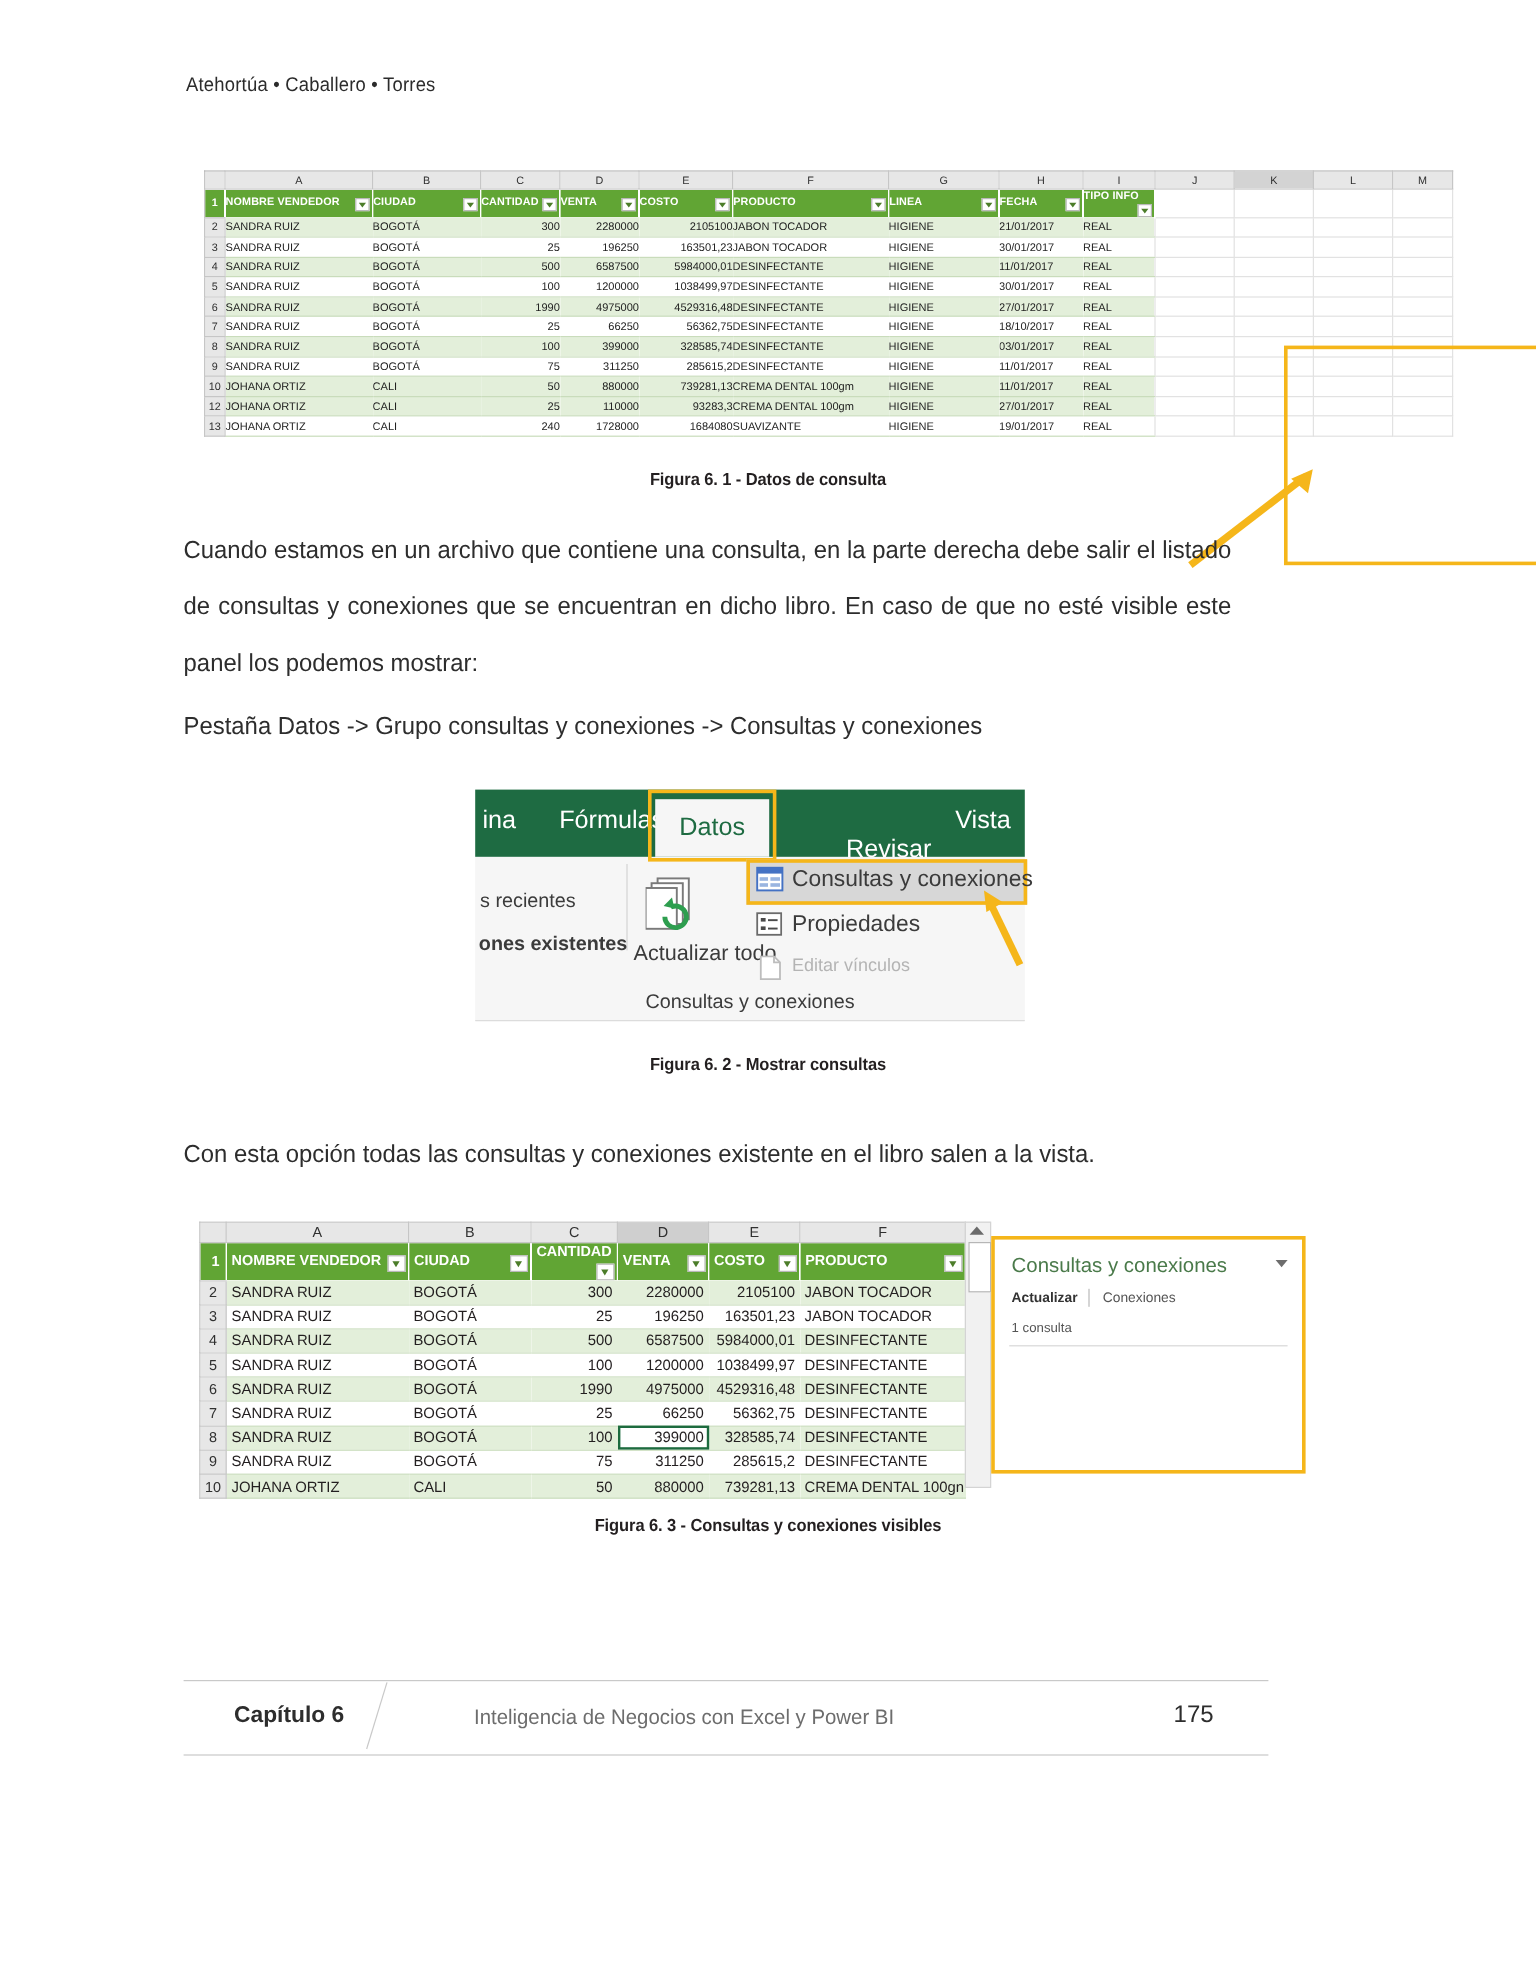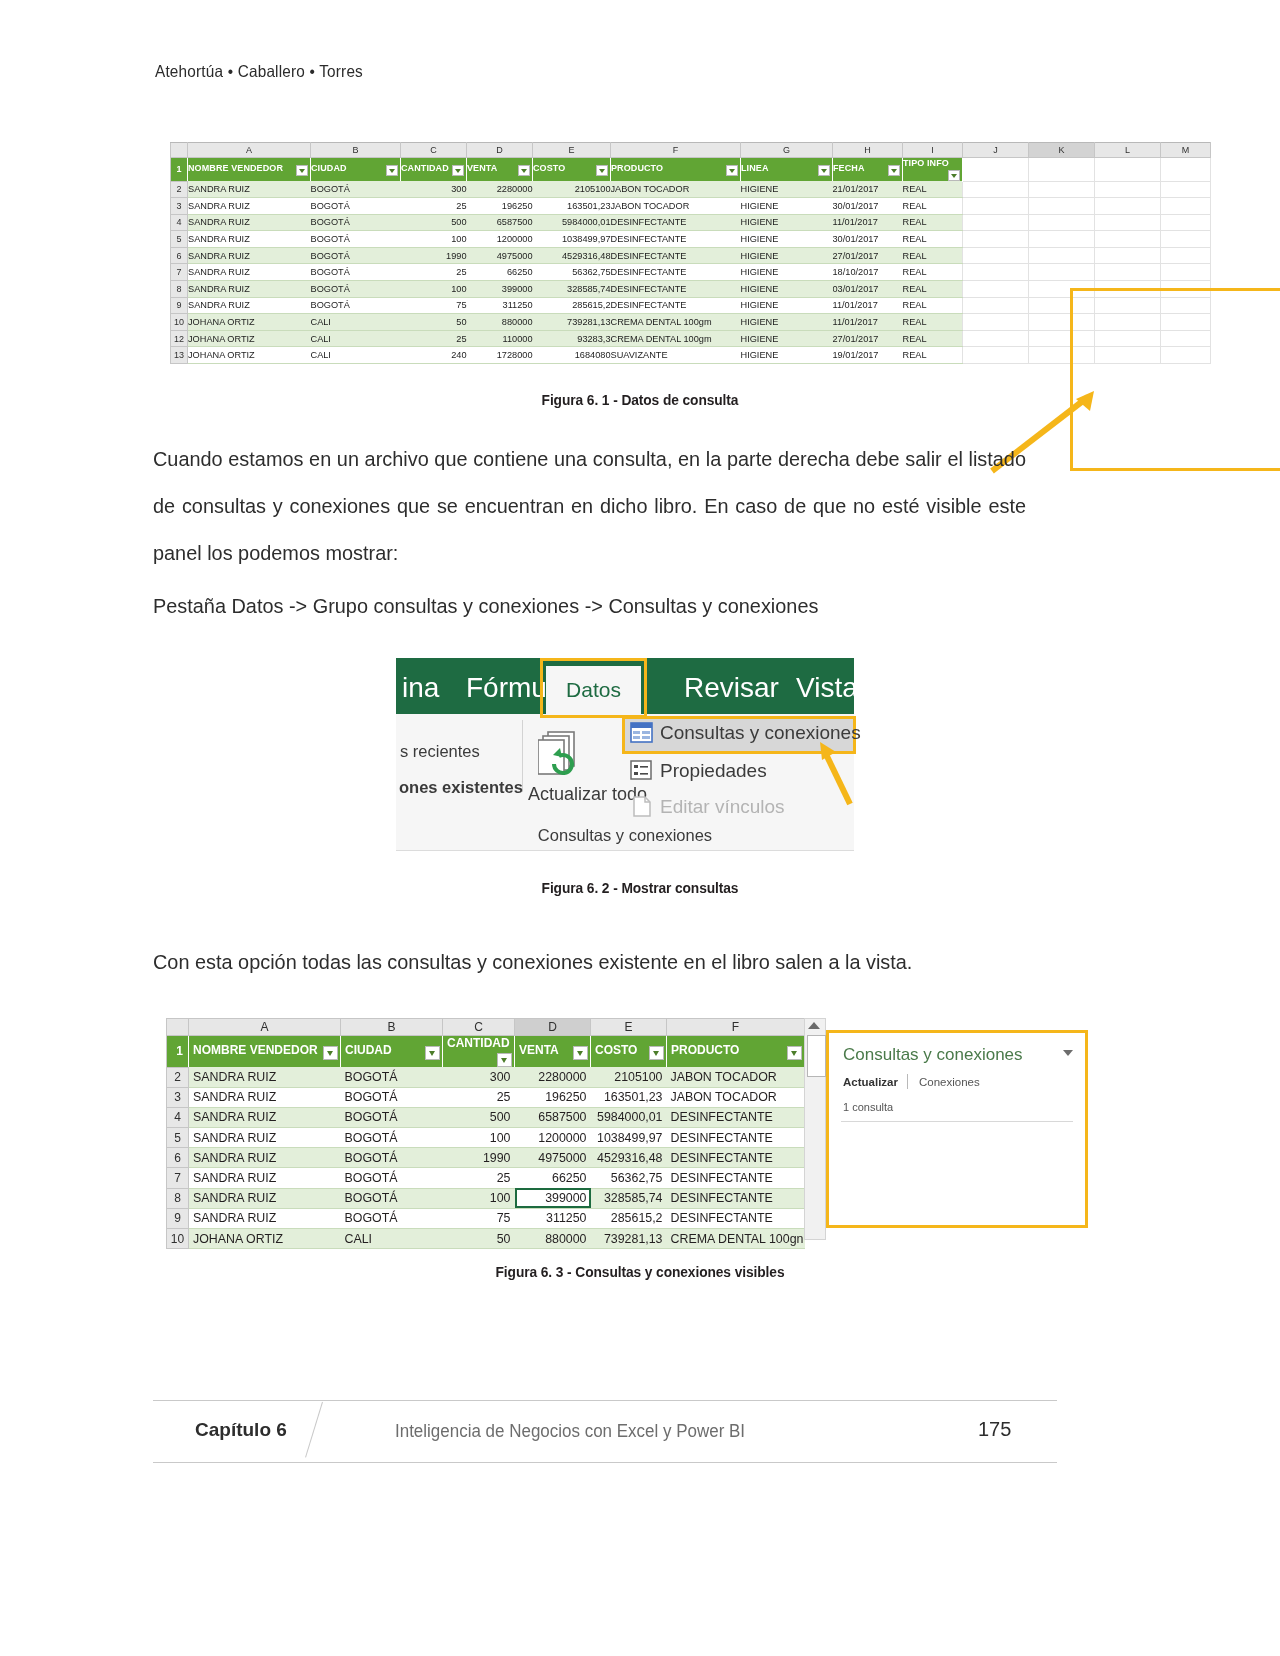--- a/index.html
+++ b/index.html
@@ -149,21 +149,21 @@
   }
   #fig2-ribbonbar {
     position: absolute; left: 0; top: 0;
     width: 458px; height: 56px;
     background: #1e6b42;
   }
   #fig2-ribbonbar .tab {
     position: absolute;
     top: 14px;
     color: #ffffff;
-    font-size: 28px;
+    font-size: 21px;
     font-family: "Liberation Sans", sans-serif;
   }
   #fig2-activetab {
     position: absolute;
     left: 150px; top: 8px;
     width: 95px; height: 48px;
     background: #f6f6f6;
   }
   #fig2-activetab span {
     position: absolute;
@@ -612,21 +612,21 @@
 
 <div class="para" style="top:435px;">Cuando estamos en un archivo que contiene una consulta, en la parte derecha debe salir el listado de consultas y conexiones que se encuentran en dicho libro. En caso de que no esté visible este panel los podemos mostrar:</div>
 
 <div class="para nojust" style="top:582px;">Pestaña Datos -&gt; Grupo consultas y conexiones -&gt; Consultas y conexiones</div>
 
 <div id="fig2">
   <div id="fig2-body"></div>
   <div id="fig2-ribbonbar">
     <span class="tab" style="left:6px;">ina</span>
     <span class="tab" style="left:70px;">Fórmulas</span>
-    <span class="tab" style="left:288px;">Revisar</span>
+    <span class="tab" style="left:309px;margin-top:24px;">Revisar</span>
     <span class="tab" style="left:400px;">Vista</span>
     <span class="tab" style="left:474px;">Pr</span>
     <div id="fig2-activetab">
       <span>Datos</span>
     </div>
   </div>
   <div id="fig2-tabbox"></div>
   <div id="fig2-divider"></div>
 
   <div class="f2label" style="left:4px; top:84px;">s recientes</div>
@@ -658,21 +658,21 @@
     <rect x="10" y="6" width="8" height="1.6" fill="#4a4a4a"></rect>
     <rect x="4" y="12" width="4" height="3" fill="#4a4a4a"></rect>
     <rect x="10" y="13" width="8" height="1.6" fill="#4a4a4a"></rect>
   </svg>
   <div class="f2label" style="left:264px; top:102px; font-size:19px;">Propiedades</div>
 
   <svg style="position:absolute; left:236px; top:138px;" width="20" height="22">
     <path d="M2 1 h11 l5 5 v14 h-16 Z" fill="#ffffff" stroke="#bdbdbd" stroke-width="1.5"></path>
     <path d="M13 1 v5 h5" fill="none" stroke="#bdbdbd" stroke-width="1.5"></path>
   </svg>
-  <div class="f2label" style="left:264px; top:138px; font-size:19px; color:#b4b4b4;">Editar vínculos</div>
+  <div class="f2label" style="left:264px; top:138px; font-size:15px; color:#b4b4b4;">Editar vínculos</div>
 
   <div id="fig2-group-caption">Consultas y conexiones</div>
 
   <svg id="fig2-arrow" width="40" height="70">
     <path d="M34 66 L8 12" stroke="#f5b61a" stroke-width="6" fill="none"></path>
     <path d="M4 4 L6 22 L20 14 Z" fill="#f5b61a"></path>
   </svg>
 </div>
 
 <div class="caption" style="top:880px;">Figura 6. 2 - Mostrar consultas</div>

